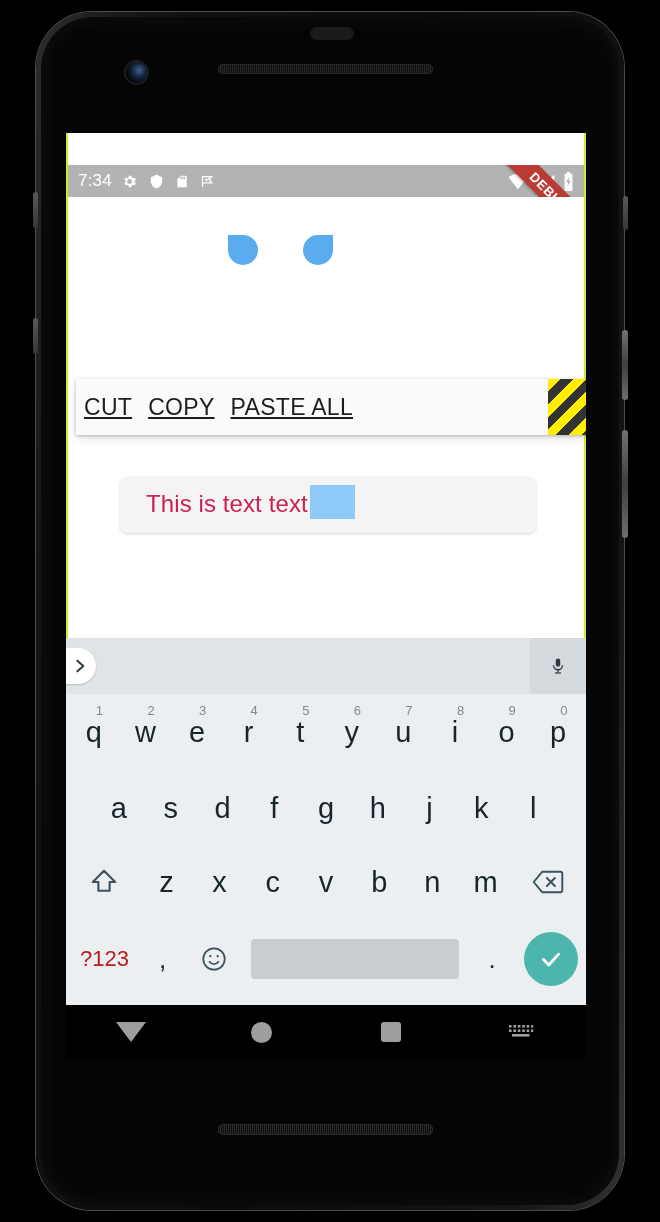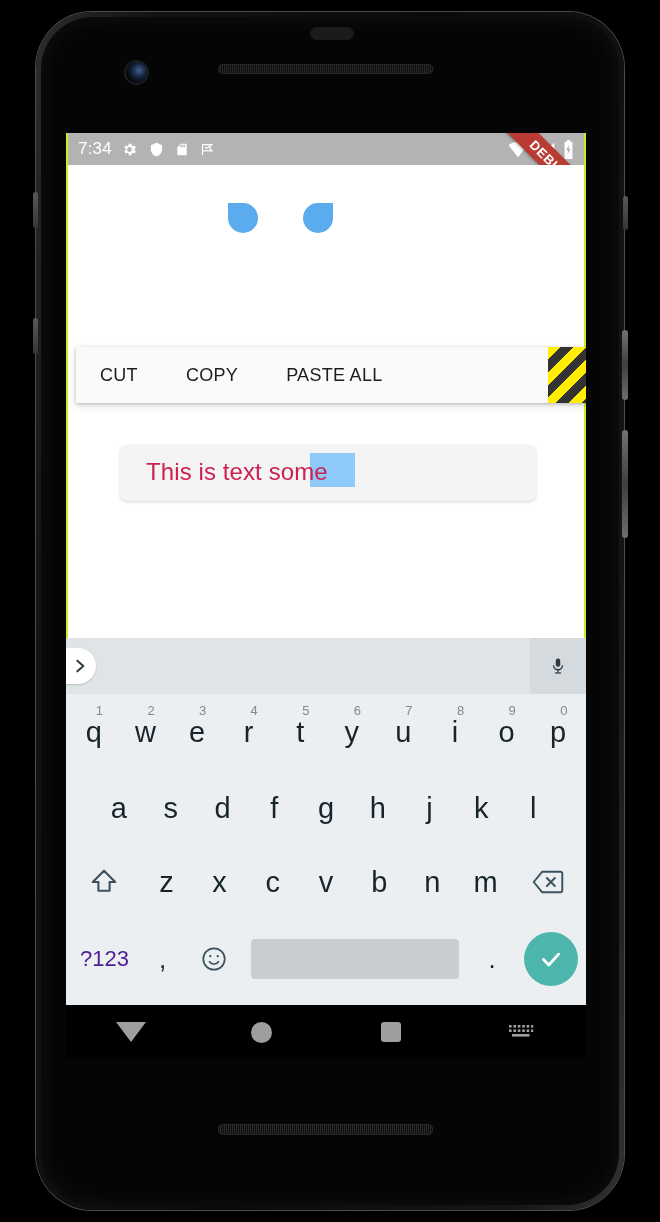--- a/index.html
+++ b/index.html
@@ -82,20 +82,21 @@
 
   
   #status-bar {
     position: relative;
     height: 32px; width: 100%;
     background: #b3b3b3;
     display: flex; align-items: center;
     padding: 0 10px 0 10px;
     color: #ffffff;
     overflow: hidden;
+    margin-top: 32px;
   }
   #status-time { font-size: 17px; letter-spacing: .2px; margin-right: 9px; }
   .status-icons-left { display: flex; align-items: center; gap: 11px; }
   .status-icons-right { margin-left: auto; display: flex; align-items: center; gap: 7px; }
   .sb-ico { display: block; }
 
   
   #debug-ribbon {
     position: absolute; right: -36px; top: 16px;
     width: 140px; height: 22px;
@@ -115,23 +116,24 @@
   #context-menu {
     position: absolute; left: 8px; top: 182px;
     width: 512px; height: 56px;
     background: #fafafa;
     box-shadow: 0 1px 3px rgba(0,0,0,0.22), 0 3px 9px rgba(0,0,0,0.12);
     display: flex; align-items: center;
     overflow: hidden;
     z-index: 20;
   }
   .ctx-item {
-    font-size: 18px; color: #1d1d1d; letter-spacing: .3px;
-    padding: 0 24px; white-space: nowrap; line-height: 56px;
+    font-size: 23px; color: #1d1d1d; letter-spacing: .3px;
+    padding: 0 8px; white-space: nowrap; line-height: 56px;
     font-family: "Liberation Sans", sans-serif;
+    text-decoration: underline;
   }
   #ctx-overflow {
     position: absolute; right: 0; top: 0; width: 40px; height: 56px;
     background: repeating-linear-gradient(135deg,#ffee00 0 9px,#333333 9px 18px);
     z-index: 25;
   }
 
   
   #text-field-card {
     position: absolute; left: 52px; top: 280px;
@@ -197,21 +199,21 @@
     position: relative;
     display: flex; align-items: center; justify-content: center;
     font-size: 29px; color: #17242c;
     font-family: "Liberation Sans", sans-serif;
   }
   .key .num {
     position: absolute; top: 9px; left: 50%; margin-left: 2px;
     font-size: 13px; color: #7b8b95;
   }
   .key.wide { flex: 1.35; }
-  .key.symbol-key { font-size: 22px; color: #4c1d95; flex: 1.25; }
+  .key.symbol-key { font-size: 22px; color: #b91c1c; flex: 1.25; }
   .key.punct { font-size: 26px; color: #17242c; flex: .85; }
   .key.spacebar-wrap { flex: 4.1; }
   #spacebar {
     width: 92%; height: 40px; background: #c7cdd1; border-radius: 4px;
   }
   #enter-key {
     width: 54px; height: 54px; border-radius: 50%;
     background: #4db6ac;
     display: flex; align-items: center; justify-content: center;
     margin-left: auto; margin-right: 4px;
@@ -293,21 +295,21 @@
 
       <div id="context-menu">
         <div class="ctx-item">CUT</div>
         <div class="ctx-item">COPY</div>
         <div class="ctx-item">PASTE ALL</div>
         <div id="ctx-overflow"></div>
       </div>
 
       <div id="text-field-card">
         <div id="sel-highlight"></div>
-        <div id="field-text"><span>This is text </span><span class="sel">some</span></div>
+        <div id="field-text"><span>This is text </span><span class="sel">text</span></div>
       </div>
       <div class="sel-handle" id="handle-left"></div>
       <div class="sel-handle" id="handle-right"></div>
 
     </div>
   </div>
 
   <div id="keyboard">
 
     <div id="suggestion-bar">

